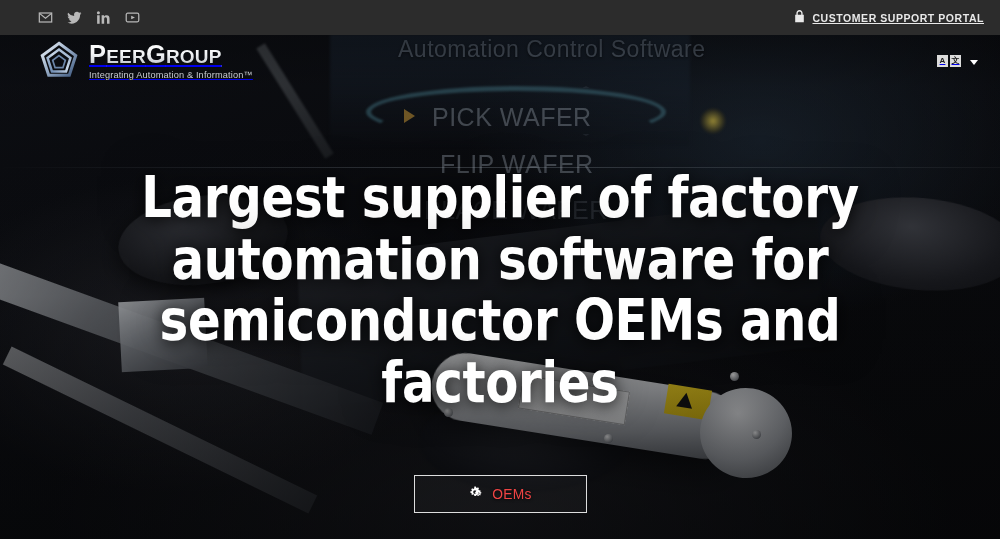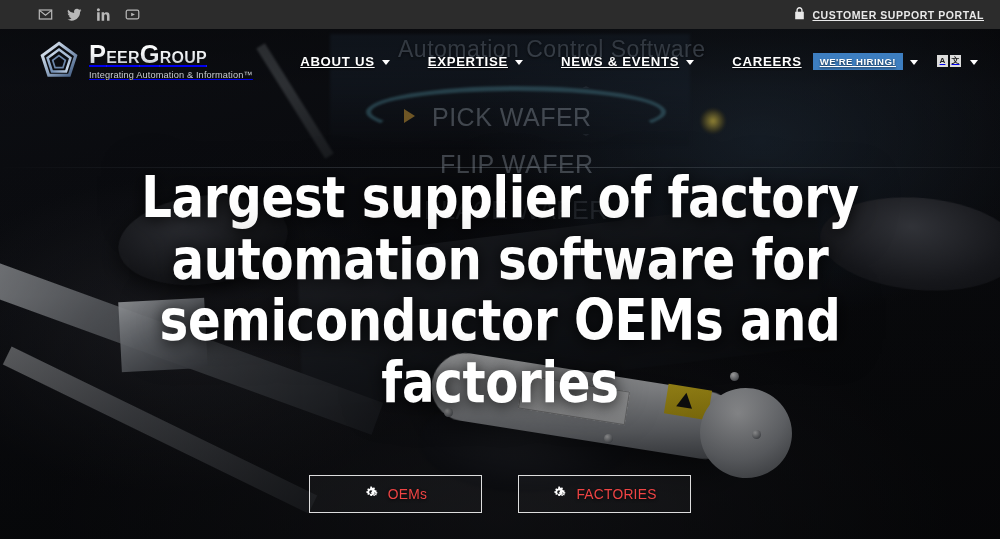--- a/index.html
+++ b/index.html
@@ -140,21 +140,21 @@
     background:linear-gradient(90deg,rgba(255,255,255,0),rgba(200,215,230,.35),rgba(255,255,255,.05));
   }
   .hero-veil {
     position:absolute; inset:0;
     background:
       linear-gradient(180deg,rgba(5,6,8,.72) 0%,rgba(5,6,8,.34) 16%,rgba(5,6,8,.30) 55%,rgba(5,6,8,.62) 100%);
   }
 
   
   .utility-bar {
-    position:absolute; left:0; top:0; width:1000px; height:29px;
+    position:absolute; left:0; top:0; width:1000px; height:35px;
     background:#2c2c2c; display:flex; align-items:center;
     justify-content:space-between; z-index:20;
   }
   .social { display:flex; align-items:center; gap:14px; padding-left:38px; }
   .social a { display:flex; align-items:center; color:#b8b8b8; }
   .social svg { display:block; }
   .support-link {
     display:flex; align-items:center; gap:7px; padding-right:16px;
     color:#e9e9e9; font-size:10.5px; font-weight:700; letter-spacing:.55px;
   }
@@ -168,21 +168,21 @@
   .logo { display:flex; align-items:center; gap:9px; padding-left:38px; width:300px; }
   .logo-mark { width:42px; height:42px; flex:0 0 42px; }
   .logo-text { display:flex; flex-direction:column; }
   .logo-word {
     font-size:25.5px; font-weight:700; letter-spacing:.2px; line-height:1;
     color:#fff; text-transform:uppercase;
     background:linear-gradient(180deg,#ffffff 0%,#f2f4f6 48%,#b9bfc6 100%);
     -webkit-background-clip:text; background-clip:text; color:transparent;
     text-shadow:none;
   }
-  .logo-word .lg-small { font-size:16px; }
+  .logo-word .lg-small { font-size:19px; }
   .logo-tag {
     font-size:9.2px; color:#c9ccd1; letter-spacing:.15px;
     margin-top:3px; font-weight:400;
   }
 
   
   .main-nav { display:flex; align-items:center; gap:0; margin-left:4px; }
   .nav-item {
     display:flex; align-items:center; gap:7px;
     padding:0 19px; height:64px; color:#fff;
@@ -342,39 +342,20 @@
           <path d="M22 10 L34 18.8 L29.4 33 H14.6 L10 18.8 Z" fill="none" stroke="url(#lg2)" stroke-width="2.6"></path>
           <path d="M22 16.4 L28.6 21.2 L26.1 29 H17.9 L15.4 21.2 Z" fill="none" stroke="#6c86a8" stroke-width="1.8"></path>
         </svg>
       </span>
       <span class="logo-text">
         <span class="logo-word"><span>P</span><span class="lg-small">EER</span><span>G</span><span class="lg-small">ROUP</span></span>
         <span class="logo-tag">Integrating Automation &amp; Information™</span>
       </span>
     </a>
 
-    <nav class="main-nav">
-      <a href="#" class="nav-item">
-        <span>ABOUT US</span>
-        <span class="caret"></span>
-      </a>
-      <a href="#" class="nav-item">
-        <span>EXPERTISE</span>
-        <span class="caret"></span>
-      </a>
-      <a href="#" class="nav-item">
-        <span>NEWS &amp; EVENTS</span>
-        <span class="caret"></span>
-      </a>
-      <a href="#" class="nav-item">
-        <span>CAREERS</span>
-        <span class="hiring-badge">WE'RE HIRING!</span>
-        <span class="caret"></span>
-      </a>
-    </nav>
 
     <a href="#" class="lang-switch">
       <span class="lang-icon">
         <span class="lang-box">A</span>
         <span class="lang-box">文</span>
       </span>
       <span class="caret"></span>
     </a>
   </div>
 
@@ -385,25 +366,16 @@
       <button class="hero-btn">
         <span class="cogs-icon">
           <svg width="15" height="14" viewBox="0 0 17 15" fill="#fff">
             <path d="M7.2 0 h1.7 l.25 1.3 1.08.45 1.05-.8 1.2 1.2-.8 1.05.45 1.08 1.3.25v1.7l-1.3.25-.45 1.08.8 1.05-1.2 1.2-1.05-.8-1.08.45-.25 1.3H7.2l-.25-1.3-1.08-.45-1.05.8-1.2-1.2.8-1.05L3.97 7.6 2.67 7.35v-1.7l1.3-.25.45-1.08-.8-1.05 1.2-1.2 1.05.8 1.08-.45zM8.05 4.3a2.2 2.2 0 1 0 0 4.4 2.2 2.2 0 0 0 0-4.4z"></path>
             <path d="M13.4 8.9h1.15l.17.88.73.3.71-.54.81.81-.54.71.3.73.88.17v1.15l-.88.17-.3.73.54.71-.81.81-.71-.54-.73.3-.17.88H13.4l-.17-.88-.73-.3-.71.54-.81-.81.54-.71-.3-.73-.88-.17v-1.15l.88-.17.3-.73-.54-.71.81-.81.71.54.73-.3zm.57 2.9a1.48 1.48 0 1 0 0 2.96 1.48 1.48 0 0 0 0-2.96z" transform="translate(-2.5,-5.2)"></path>
           </svg>
         </span>
         <span>OEMs</span>
       </button>
 
-      <button class="hero-btn">
-        <span class="cogs-icon">
-          <svg width="15" height="14" viewBox="0 0 17 15" fill="#fff">
-            <path d="M7.2 0 h1.7 l.25 1.3 1.08.45 1.05-.8 1.2 1.2-.8 1.05.45 1.08 1.3.25v1.7l-1.3.25-.45 1.08.8 1.05-1.2 1.2-1.05-.8-1.08.45-.25 1.3H7.2l-.25-1.3-1.08-.45-1.05.8-1.2-1.2.8-1.05L3.97 7.6 2.67 7.35v-1.7l1.3-.25.45-1.08-.8-1.05 1.2-1.2 1.05.8 1.08-.45zM8.05 4.3a2.2 2.2 0 1 0 0 4.4 2.2 2.2 0 0 0 0-4.4z"></path>
-            <path d="M13.4 8.9h1.15l.17.88.73.3.71-.54.81.81-.54.71.3.73.88.17v1.15l-.88.17-.3.73.54.71-.81.81-.71-.54-.73.3-.17.88H13.4l-.17-.88-.73-.3-.71.54-.81-.81.54-.71-.3-.73-.88-.17v-1.15l.88-.17.3-.73-.54-.71.81-.81.71.54.73-.3zm.57 2.9a1.48 1.48 0 1 0 0 2.96 1.48 1.48 0 0 0 0-2.96z" transform="translate(-2.5,-5.2)"></path>
-          </svg>
-        </span>
-        <span>FACTORIES</span>
-      </button>
     </div>
   </div>
 
 </div>
 
 </body></html>

